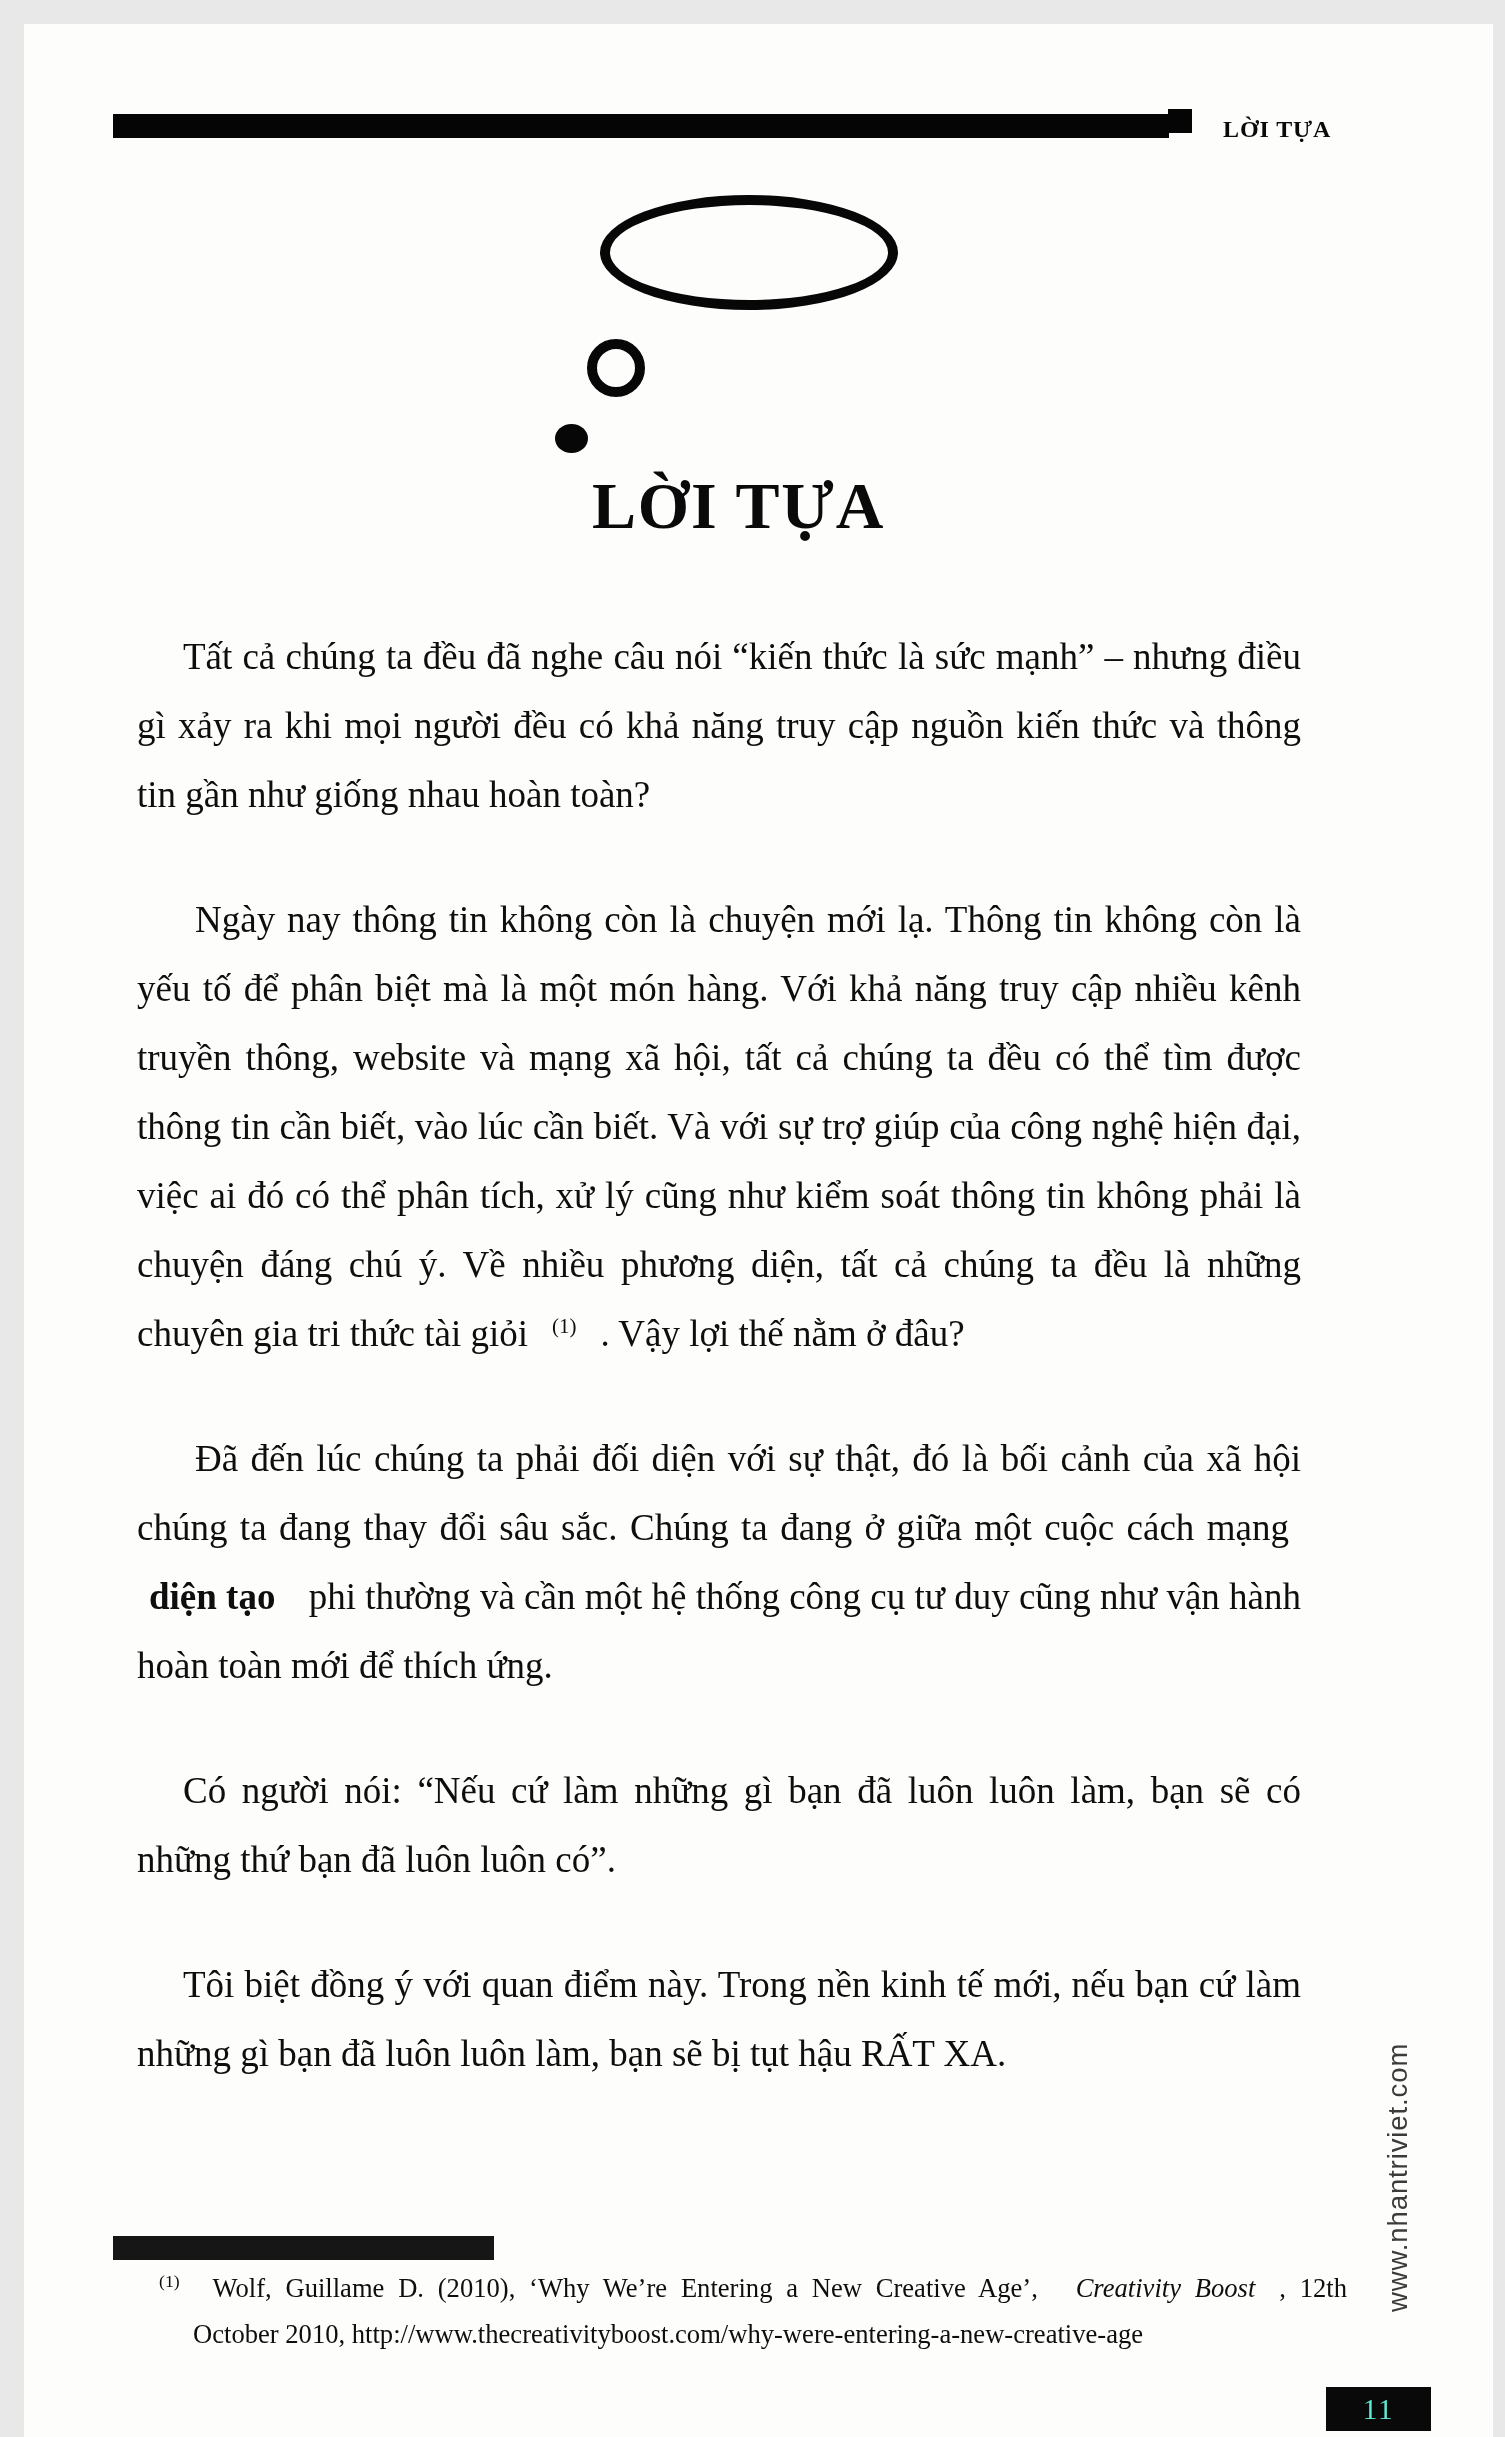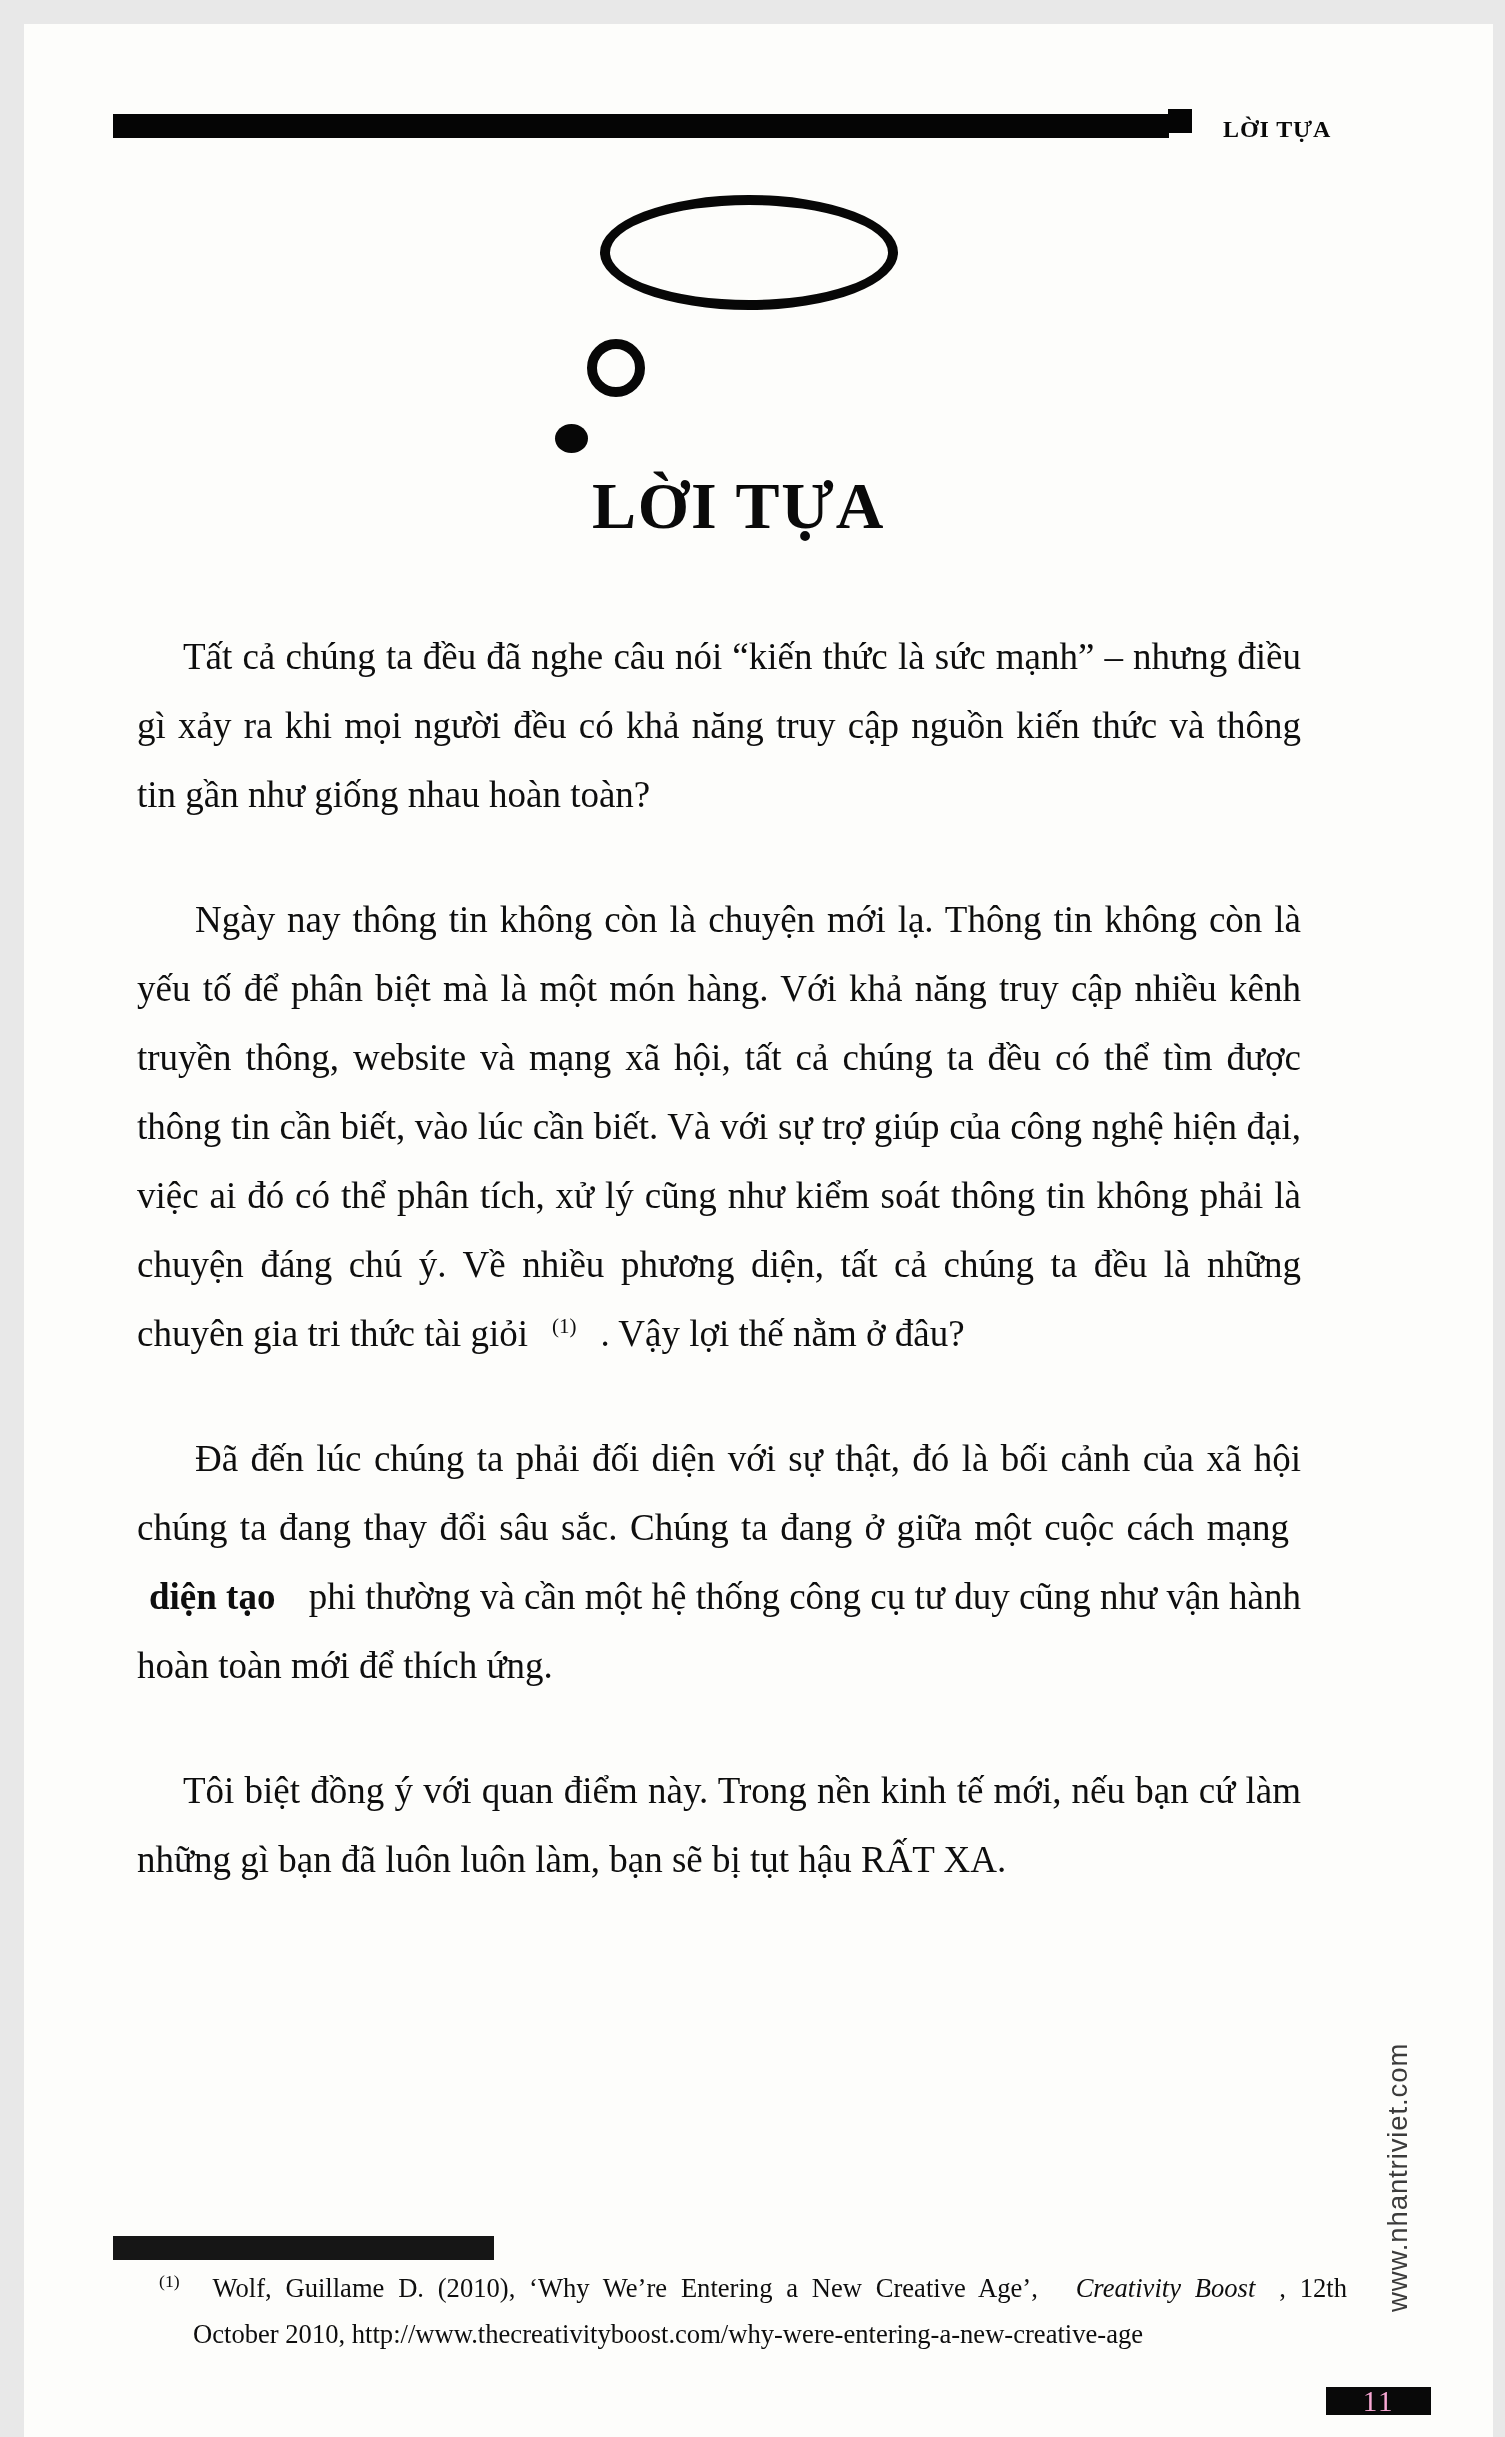--- a/index.html
+++ b/index.html
@@ -128,23 +128,23 @@
     font-size: 27.5px;
     letter-spacing: 0.9px;
     color: #3b3b3b;
     white-space: nowrap;
   }
 
   
   .page-number {
     position: absolute;
     left: 1302px; top: 2363px;
-    width: 105px; height: 28px;
+    width: 105px; height: 44px;
     background: #090909;
-    color: #f9a8d4;
+    color: #5eead4;
     font-family: "Liberation Serif", serif;
     font-size: 29px;
     display: flex;
     align-items: center;
     justify-content: center;
     letter-spacing: 1.8px;
   }
 </style>
 </head>
 <body>
@@ -161,20 +161,21 @@
 
   <h1 class="title">LỜI TỰA</h1>
 
   <div class="body-col">
     <p class="lead">Tất cả chúng ta đều đã nghe câu nói “kiến thức là sức mạnh” – nhưng điều gì xảy ra khi mọi người đều có khả năng truy cập nguồn kiến thức và thông tin gần như giống nhau hoàn toàn?</p>
 
     <p><span>Ngày nay thông tin không còn là chuyện mới lạ. Thông tin không còn là yếu tố để phân biệt mà là một món hàng. Với khả năng truy cập nhiều kênh truyền thông, website và mạng xã hội, tất cả chúng ta đều có thể tìm được thông tin cần biết, vào lúc cần biết. Và với sự trợ giúp của công nghệ hiện đại, việc ai đó có thể phân tích, xử lý cũng như kiểm soát thông tin không phải là chuyện đáng chú ý. Về nhiều phương diện, tất cả chúng ta đều là những chuyên gia tri thức tài giỏi</span><sup class="fn-ref">(1)</sup><span>. Vậy lợi thế nằm ở đâu?</span></p>
 
     <p><span>Đã đến lúc chúng ta phải đối diện với sự thật, đó là bối cảnh của xã hội chúng ta đang thay đổi sâu sắc. Chúng ta đang ở giữa một cuộc cách mạng </span><b>diện tạo</b><span> phi thường và cần một hệ thống công cụ tư duy cũng như vận hành hoàn toàn mới để thích ứng.</span></p>
 
+    <p>Có người nói: “Nếu cứ làm những gì bạn đã luôn luôn làm, bạn sẽ có những thứ bạn đã luôn luôn có”.</p>
 
     <p>Tôi biệt đồng ý với quan điểm này. Trong nền kinh tế mới, nếu bạn cứ làm những gì bạn đã luôn luôn làm, bạn sẽ bị tụt hậu RẤT XA.</p>
   </div>
 
   <div class="footnote-rule"></div>
   <p class="footnote-text"><sup>(1)</sup><span>Wolf, Guillame D. (2010), ‘Why We’re Entering a New Creative Age’, </span><i>Creativity Boost</i><span>, 12th October 2010, http://www.thecreativityboost.com/why-were-entering-a-new-creative-age</span></p>
 
   <div class="watermark">www.nhantriviet.com</div>
 
   <div class="page-number">

